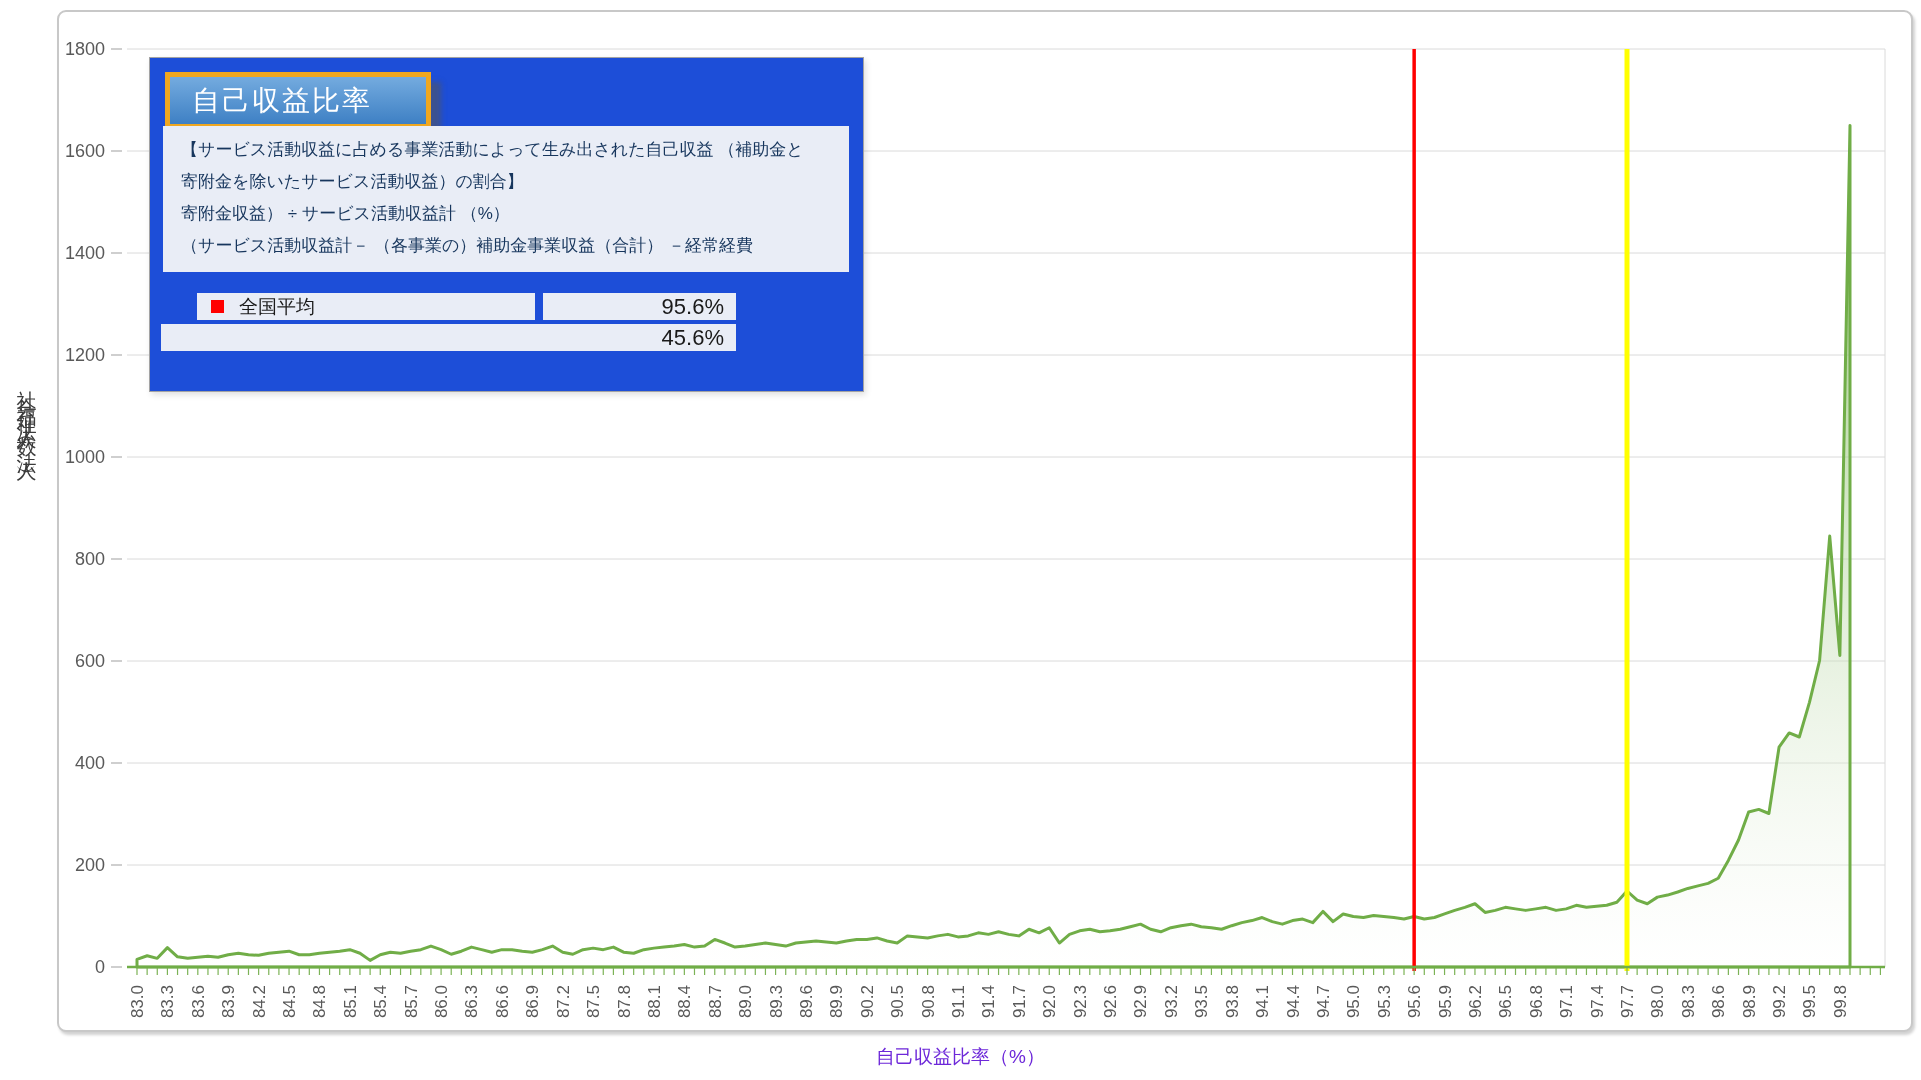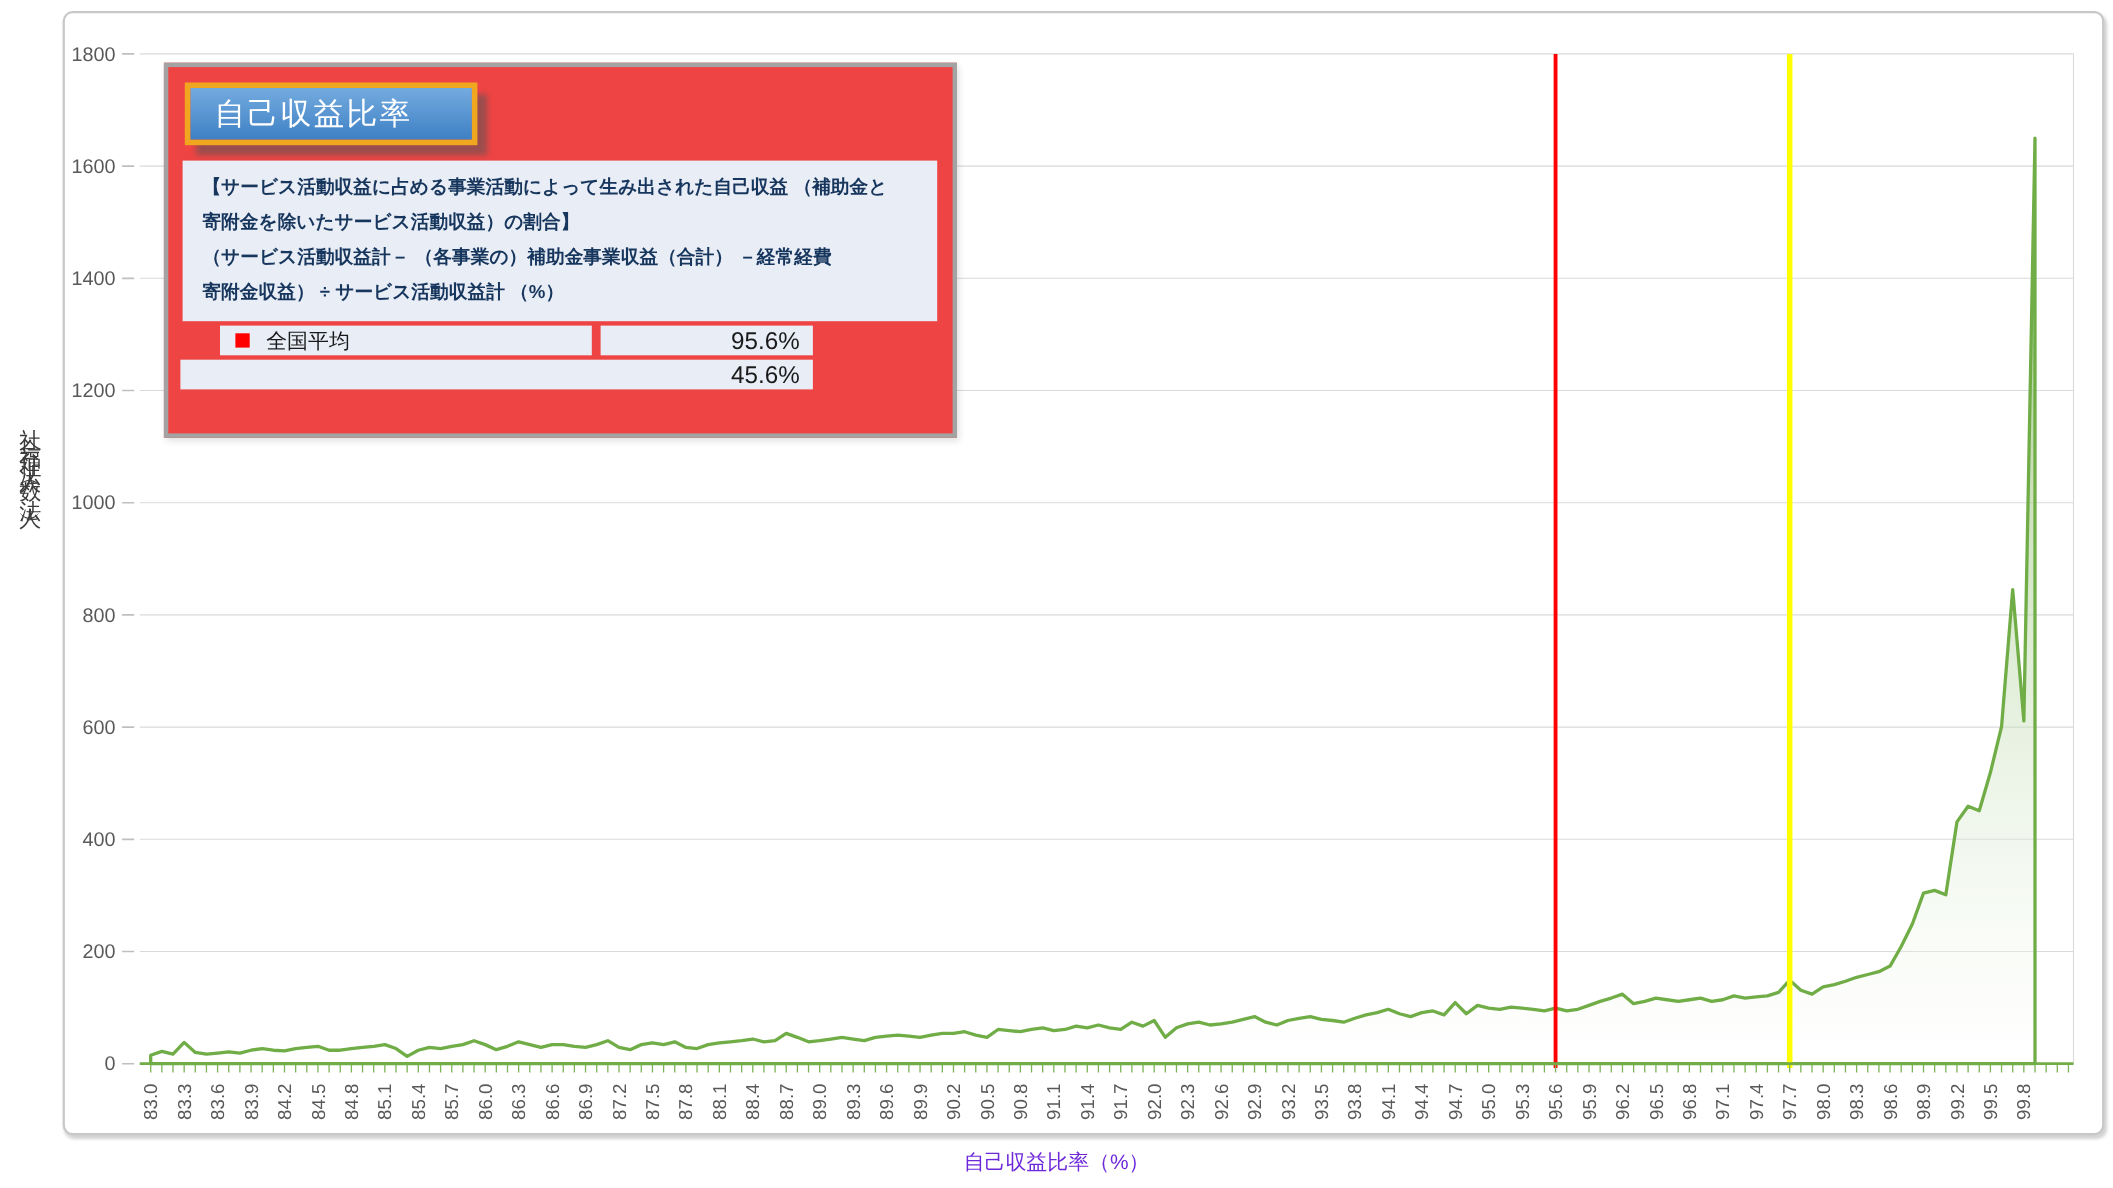--- a/index.html
+++ b/index.html
@@ -6,29 +6,29 @@
     font-family:"Liberation Sans","DejaVu Sans",sans-serif;overflow:hidden;position:relative;}
   .y-axis-title{position:absolute;left:14px;top:374px;writing-mode:vertical-rl;
     font-size:20px;color:#3b3b3b;letter-spacing:8px;}
   .x-axis-title{position:absolute;top:1044px;left:50%;transform:translateX(-50%);
     font-size:19px;color:#6d28d9;}
   .chart-frame{position:absolute;left:57px;top:10px;width:1852px;height:1018px;
     background:#ffffff;border:2px solid #c8c8c8;border-radius:9px;
     box-shadow:2px 3px 3px rgba(0,0,0,0.18);}
   .chart-frame svg{position:absolute;left:0;top:0;}
   .info-box{position:absolute;left:90px;top:45px;width:713px;height:333px;
-    background:#ef4444;border:4px solid #a3a3a3;box-shadow:2px 3px 6px rgba(0,0,0,0.12);}
+    background:#1d4ed8;border:1px solid #a3a3a3;box-shadow:2px 3px 6px rgba(0,0,0,0.12);}
   .badge{position:absolute;left:15px;top:14px;width:234px;height:47px;
     background:linear-gradient(#74abdf,#3e80c4);border:5px solid #f0a71f;
     box-shadow:10px 10px 5px rgba(85,85,85,0.55);
     color:#ffffff;font-size:28px;letter-spacing:2px;
     display:flex;align-items:center;padding-left:22px;}
-  .desc-panel{position:absolute;left:13px;top:85px;width:650px;
+  .desc-panel{position:absolute;left:13px;top:68px;width:650px;
     background:#e9edf6;color:#17365d;font-size:17px;line-height:32px;
-    padding:8px 18px 10px 18px;font-weight:bold;}
+    padding:8px 18px 10px 18px;}
   .stats{position:absolute;left:11px;top:235px;width:575px;
     display:flex;flex-direction:column;gap:4px;}
   .stat-row{display:flex;gap:8px;height:27px;}
   .stat-label-cell{width:338px;background:#e9edf6;display:flex;align-items:center;
     font-size:19px;color:#1a1a1a;margin-left:36px;}
   .marker{width:13px;height:13px;margin:0 15px 0 14px;flex:0 0 auto;}
   .stat-value-cell{flex:1;background:#e9edf6;display:flex;align-items:center;
     justify-content:flex-end;padding-right:12px;font-size:22px;color:#1a1a1a;}
 </style>
 </head>
@@ -311,22 +311,22 @@
       <line x1="1821.4082840236688" y1="956" x2="1821.4082840236688" y2="963" stroke="#7cb356" stroke-width="1.2"></line>
     </svg>
 
   <div class="info-box">
     <div class="badge">
       <span>自己収益比率</span>
     </div>
     <div class="desc-panel">
       <div>【サービス活動収益に占める事業活動によって生み出された自己収益 （補助金と</div>
       <div>寄附金を除いたサービス活動収益）の割合】</div>
+      <div>寄附金収益） ÷ サービス活動収益計 （%）</div>
       <div>（サービス活動収益計－ （各事業の）補助金事業収益（合計） －経常経費</div>
-      <div>寄附金収益） ÷ サービス活動収益計 （%）</div>
     </div>
     <div class="stats">
       <div class="stat-row">
         <div class="stat-label-cell">
           <span class="marker" style="background: rgb(255, 0, 0);"></span>
           <span>全国平均</span>
         </div>
         <div class="stat-value-cell">95.6%</div>
       </div>
       <div class="stat-row">

